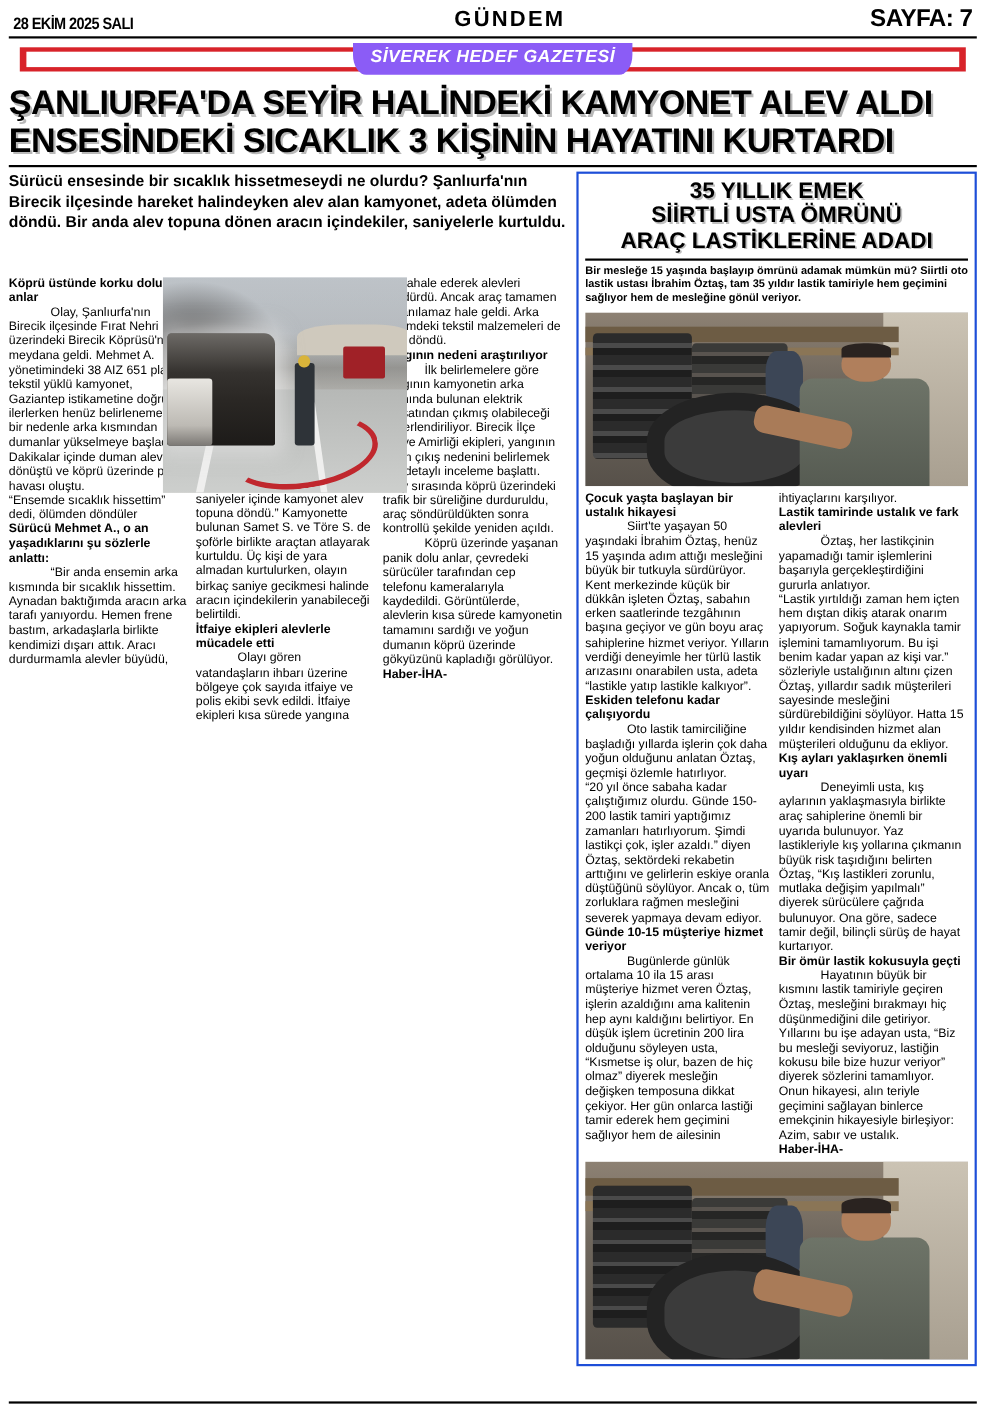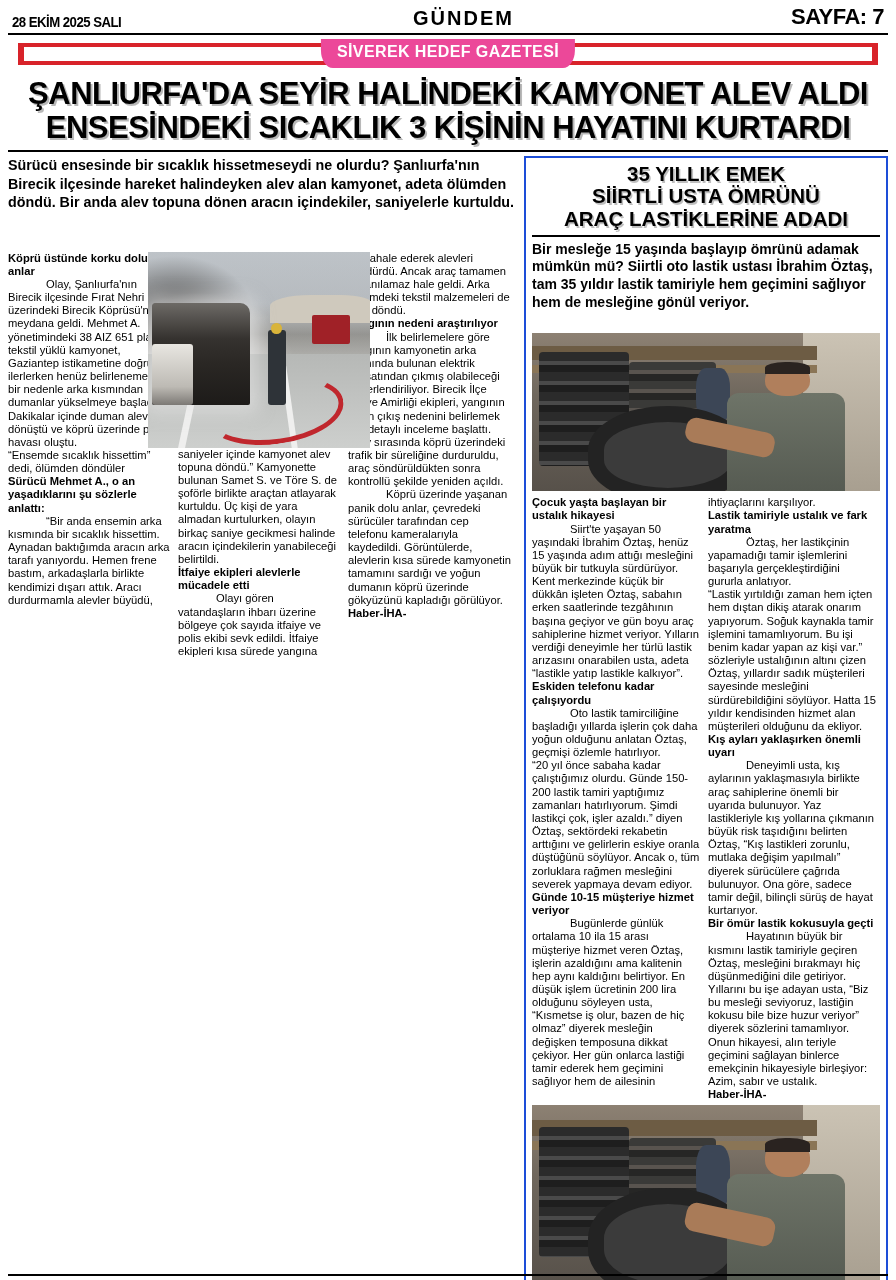--- a/index.html
+++ b/index.html
@@ -17,26 +17,26 @@
   .masthead { display:flex; align-items:flex-end; justify-content:space-between; height:26px; padding:0 4px; }
   .mast-date { font-weight:bold; font-size:15px; letter-spacing:-0.6px; transform: scaleX(0.88); transform-origin:left bottom; white-space:nowrap; }
   .mast-center { font-weight:bold; font-size:20px; letter-spacing:2px; }
   .mast-page { font-weight:bold; font-size:22px; letter-spacing:-0.5px; }
 
   .mast-rule { border-top:2px solid #000; margin-top:3px; }
 
   .banner-wrap { position:relative; height:32px; margin-top:4px; }
   .banner-bar { position:absolute; left:10px; right:10px; top:4px; height:22px; background:#d8232a; }
   .banner-inner { position:absolute; left:16px; right:16px; top:8px; height:14px; background:#fff; }
-  .banner-tab { position:absolute; left:50%; transform:translateX(-50%); top:0px; background:#ec4899;
+  .banner-tab { position:absolute; left:50%; transform:translateX(-50%); top:0px; background:#8b5cf6;
                 color:#fff; font-weight:bold; font-size:16px; letter-spacing:0.4px; padding:4px 16px 7px 16px;
-                border-radius:0 0 12px 12px / 0 0 18px 18px; white-space:nowrap; }
-
-  
-  .main-head { text-align:center; margin-top:6px; }
+                border-radius:0 0 12px 12px / 0 0 18px 18px; white-space:nowrap; font-style:italic; }
+
+  
+  .main-head { margin-top:6px; }
   .main-head h1 {
     margin:0; font-size:31px; line-height:1.08; font-weight:bold;
     letter-spacing:-0.5px; transform:scaleX(1.0);
     text-shadow: 2px 2px 0 rgba(0,0,0,0.28);
     white-space:nowrap;
   }
   .main-head h1.l2 { margin-top:1px; }
 
   .hr-thick { border-top:2.5px solid #000; margin:5px 0 0 0; }
 
@@ -59,21 +59,21 @@
   .col b { font-weight:bold; }
   .indent { text-indent:38px; }
 
   
   .fire-photo { position:absolute; left:148px; top:252px; width:222px; height:196px; overflow:hidden; }
 
   
   .rt-head { text-align:center; font-weight:bold; font-size:20.5px; line-height:1.10;
              text-shadow:1.6px 1.6px 0 rgba(0,0,0,0.25); }
   .rt-rule { border-top:2px solid #000; margin:4px 0 4px 0; }
-  .rt-lead { font-size:14px; line-height:1.28; font-weight:bold; margin:0 0 21px 0; }
+  .rt-lead { font-size:10px; line-height:1.28; font-weight:bold; margin:0 0 5px 0; }
   .tire-photo1 { width:100%; height:158px; overflow:hidden; }
   .cols2 { display:flex; gap:8px; margin-top:5px; }
   .rcol { width:168px; font-size:11.2px; line-height:1.175; }
   .rcol p { margin:0; }
   .tire-photo2 { width:100%; height:180px; overflow:hidden; margin-top:4px; }
 
   
   .img-fire {
     width:100%; height:100%;
     background:
@@ -202,21 +202,21 @@
           <p><b>Çocuk yaşta başlayan bir ustalık hikayesi</b></p>
           <p class="indent">Siirt'te yaşayan 50 yaşındaki İbrahim Öztaş, henüz 15 yaşında adım attığı mesleğini büyük bir tutkuyla sürdürüyor. Kent merkezinde küçük bir dükkân işleten Öztaş, sabahın erken saatlerinde tezgâhının başına geçiyor ve gün boyu araç sahiplerine hizmet veriyor. Yılların verdiği deneyimle her türlü lastik arızasını onarabilen usta, adeta “lastikle yatıp lastikle kalkıyor”.</p>
           <p><b>Eskiden telefonu kadar çalışıyordu</b></p>
           <p class="indent">Oto lastik tamirciliğine başladığı yıllarda işlerin çok daha yoğun olduğunu anlatan Öztaş, geçmişi özlemle hatırlıyor.</p>
           <p>“20 yıl önce sabaha kadar çalıştığımız olurdu. Günde 150-200 lastik tamiri yaptığımız zamanları hatırlıyorum. Şimdi lastikçi çok, işler azaldı.” diyen Öztaş, sektördeki rekabetin arttığını ve gelirlerin eskiye oranla düştüğünü söylüyor. Ancak o, tüm zorluklara rağmen mesleğini severek yapmaya devam ediyor.</p>
           <p><b>Günde 10-15 müşteriye hizmet veriyor</b></p>
           <p class="indent">Bugünlerde günlük ortalama 10 ila 15 arası müşteriye hizmet veren Öztaş, işlerin azaldığını ama kalitenin hep aynı kaldığını belirtiyor. En düşük işlem ücretinin 200 lira olduğunu söyleyen usta, “Kısmetse iş olur, bazen de hiç olmaz” diyerek mesleğin değişken temposuna dikkat çekiyor. Her gün onlarca lastiği tamir ederek hem geçimini sağlıyor hem de ailesinin</p>
         </div>
         <div class="rcol">
           <p>ihtiyaçlarını karşılıyor.</p>
-          <p><b>Lastik tamiriyle ustalık ve fark yaratma</b></p>
+          <p><b>Lastik tamirinde ustalık ve fark alevleri</b></p>
           <p class="indent">Öztaş, her lastikçinin yapamadığı tamir işlemlerini başarıyla gerçekleştirdiğini gururla anlatıyor.</p>
           <p>“Lastik yırtıldığı zaman hem içten hem dıştan dikiş atarak onarım yapıyorum. Soğuk kaynakla tamir işlemini tamamlıyorum. Bu işi benim kadar yapan az kişi var.” sözleriyle ustalığının altını çizen Öztaş, yıllardır sadık müşterileri sayesinde mesleğini sürdürebildiğini söylüyor. Hatta 15 yıldır kendisinden hizmet alan müşterileri olduğunu da ekliyor.</p>
           <p><b>Kış ayları yaklaşırken önemli uyarı</b></p>
           <p class="indent">Deneyimli usta, kış aylarının yaklaşmasıyla birlikte araç sahiplerine önemli bir uyarıda bulunuyor. Yaz lastikleriyle kış yollarına çıkmanın büyük risk taşıdığını belirten Öztaş, “Kış lastikleri zorunlu, mutlaka değişim yapılmalı” diyerek sürücülere çağrıda bulunuyor. Ona göre, sadece tamir değil, bilinçli sürüş de hayat kurtarıyor.</p>
           <p><b>Bir ömür lastik kokusuyla geçti</b></p>
           <p class="indent">Hayatının büyük bir kısmını lastik tamiriyle geçiren Öztaş, mesleğini bırakmayı hiç düşünmediğini dile getiriyor. Yıllarını bu işe adayan usta, “Biz bu mesleği seviyoruz, lastiğin kokusu bile bize huzur veriyor” diyerek sözlerini tamamlıyor. Onun hikayesi, alın teriyle geçimini sağlayan binlerce emekçinin hikayesiyle birleşiyor: Azim, sabır ve ustalık.</p>
           <p><b>Haber-İHA-</b></p>
         </div>
       </div>
 

